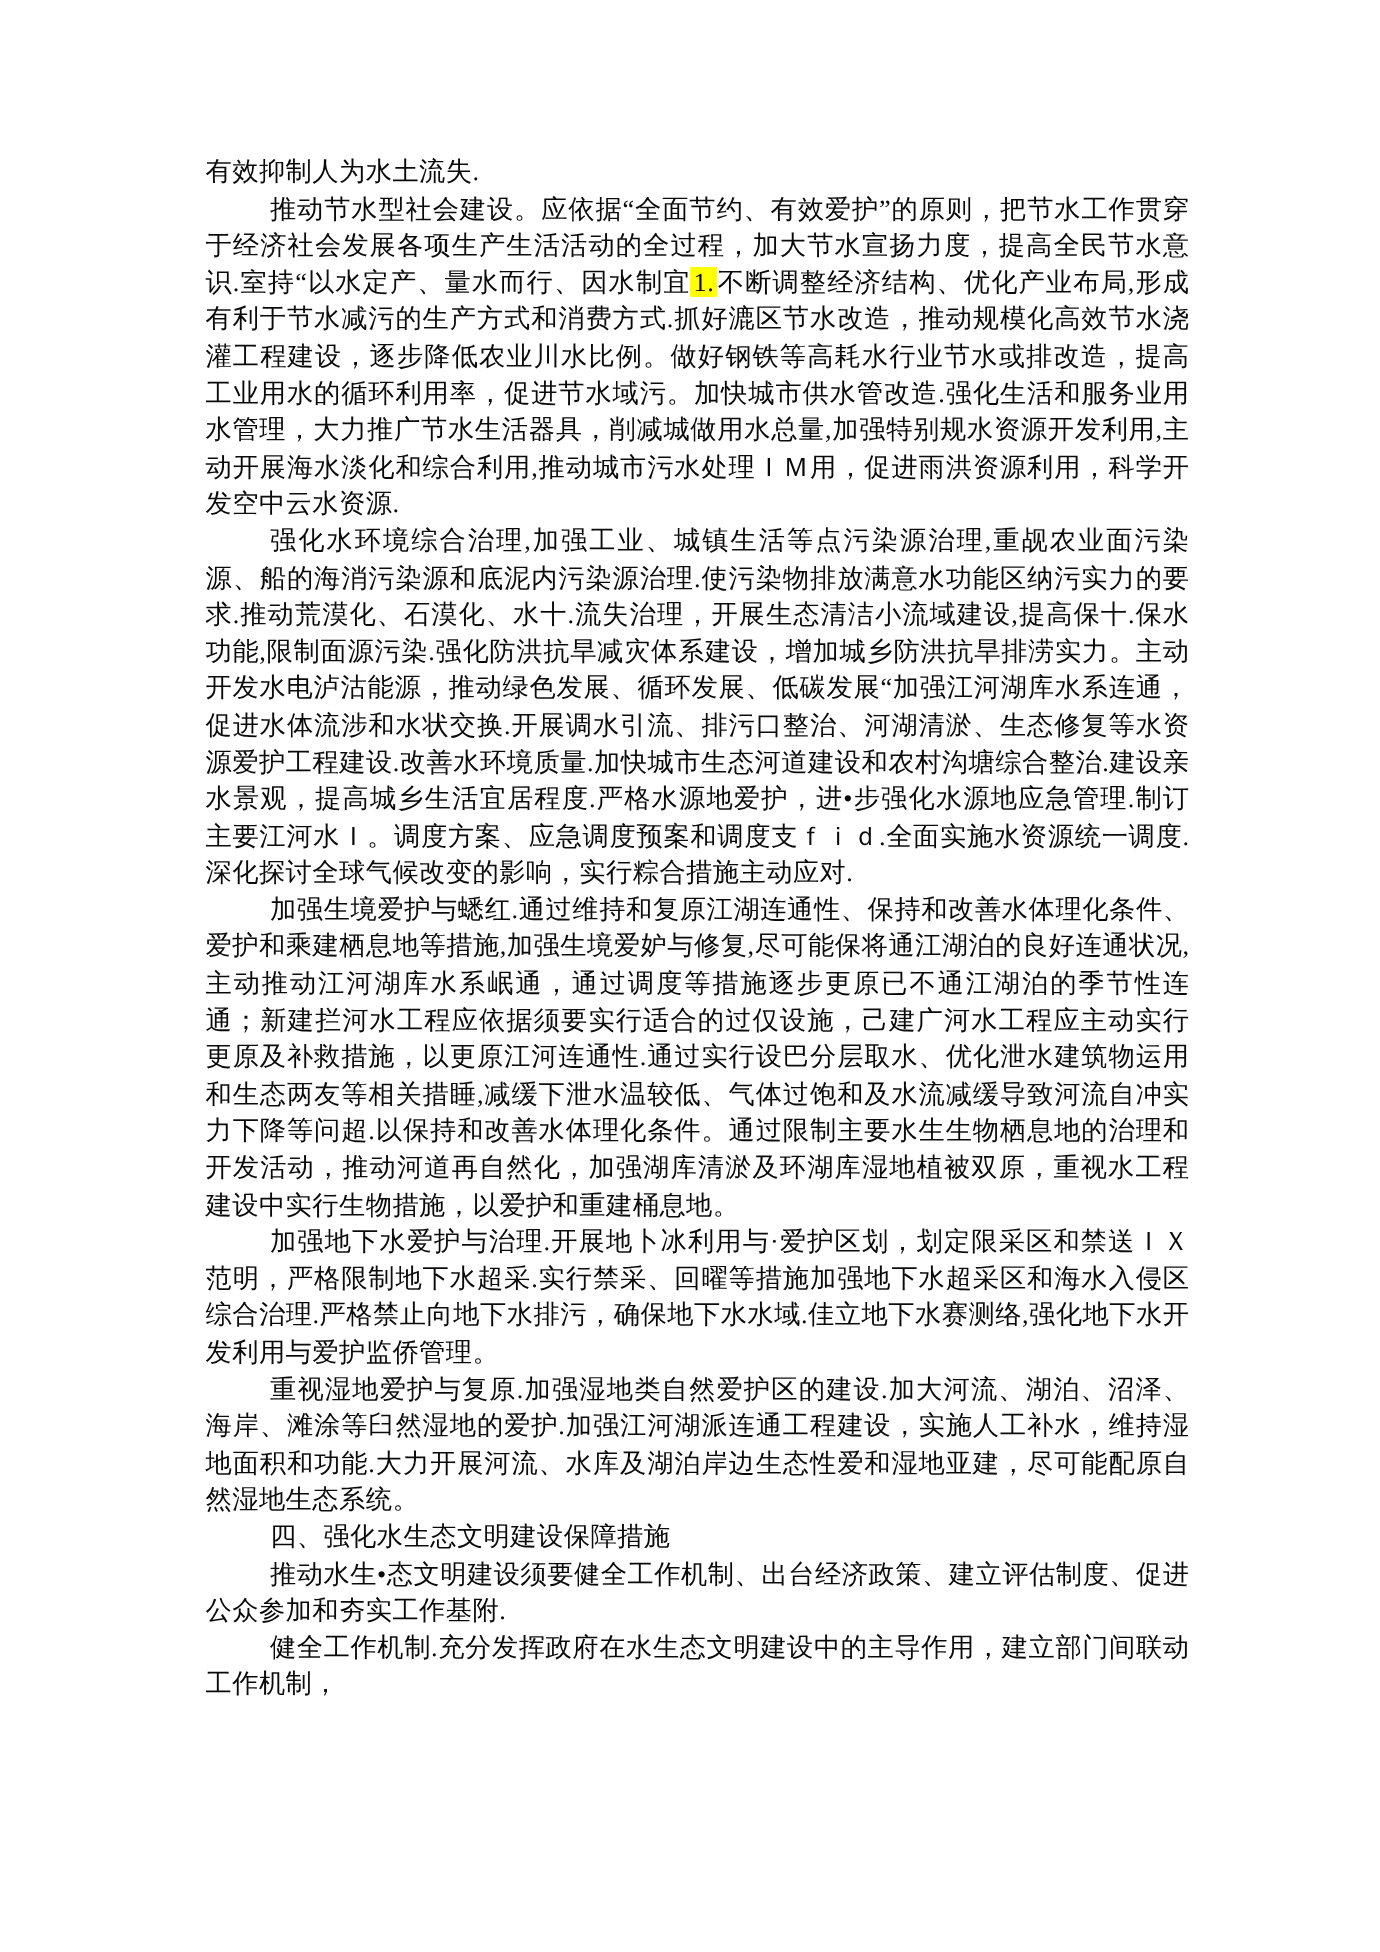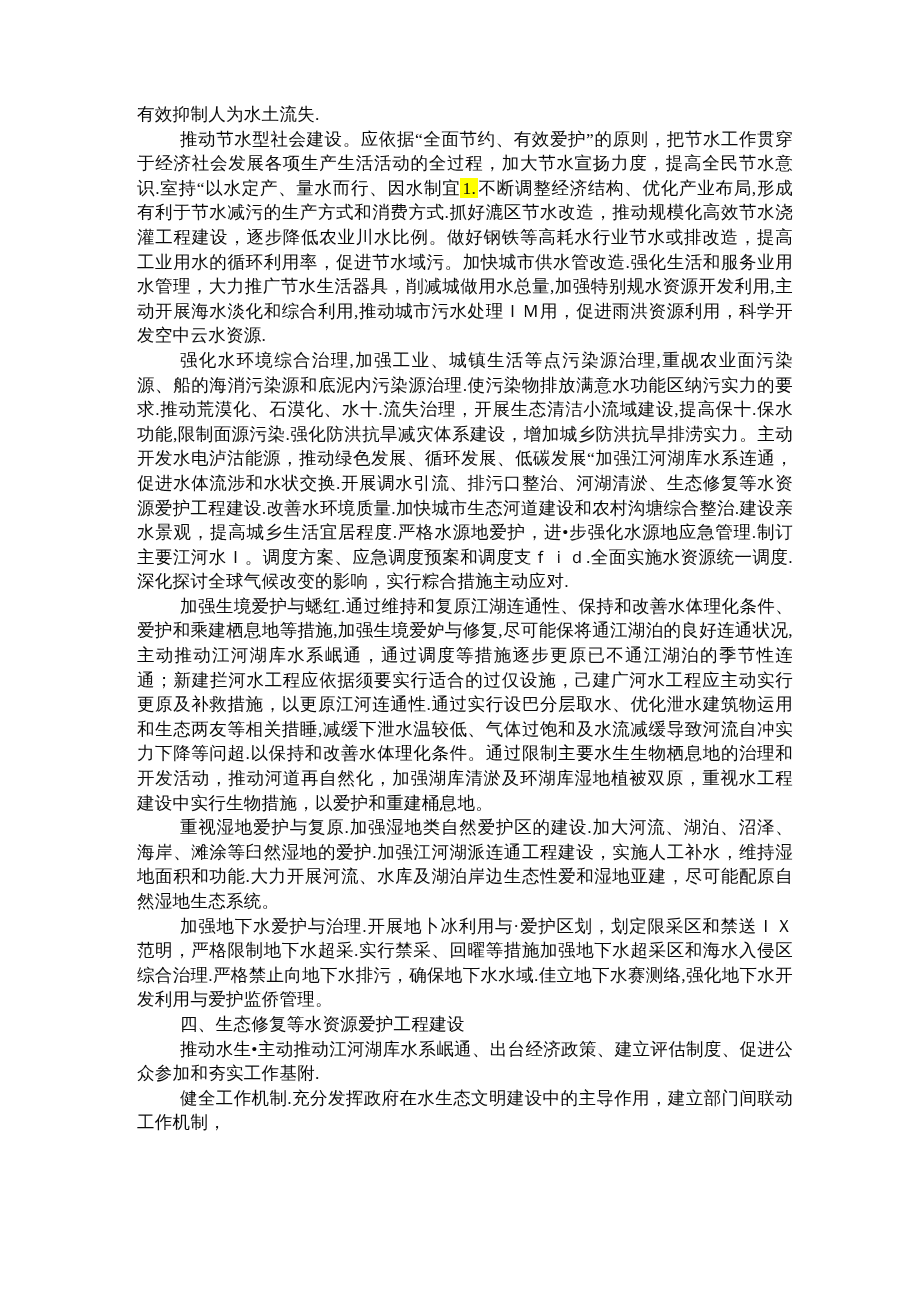--- a/index.html
+++ b/index.html
@@ -42,19 +42,19 @@
 </style>
 </head>
 <body>
 
 <div class="page">
   <div class="doc-body">
       <p class="para"><span>有效抑制人为水土流失.</span></p>
       <p class="para indent"><span>推动节水型社会建设。应依据“全面节约、有效爱护”的原则，把节水工作贯穿于经济社会发展各项生产生活活动的全过程，加大节水宣扬力度，提高全民节水意识.室持“以水定产、量水而行、因水制宜</span><span class="hl" style="background: rgb(255, 255, 0);">1.</span><span>不断调整经济结构、优化产业布局,形成有利于节水减污的生产方式和消费方式.抓好漉区节水改造，推动规模化高效节水浇灌工程建设，逐步降低农业川水比例。做好钢铁等高耗水行业节水或排改造，提高工业用水的循环利用率，促进节水域污。加快城市供水管改造.强化生活和服务业用水管理，大力推广节水生活器具，削减城做用水总量,加强特别规水资源开发利用,主动开展海水淡化和综合利用,推动城市污水处理ＩＭ用，促进雨洪资源利用，科学开发空中云水资源.</span></p>
       <p class="para indent"><span>强化水环境综合治理,加强工业、城镇生活等点污染源治理,重觇农业面污染源、船的海消污染源和底泥内污染源治理.使污染物排放满意水功能区纳污实力的要求.推动荒漠化、石漠化、水十.流失治理，开展生态清洁小流域建设,提高保十.保水功能,限制面源污染.强化防洪抗旱减灾体系建设，增加城乡防洪抗旱排涝实力。主动开发水电泸沽能源，推动绿色发展、循环发展、低碳发展“加强江河湖库水系连通，促进水体流涉和水状交换.开展调水引流、排污口整治、河湖清淤、生态修复等水资源爱护工程建设.改善水环境质量.加快城市生态河道建设和农村沟塘综合整治.建设亲水景观，提高城乡生活宜居程度.严格水源地爱护，进•步强化水源地应急管理.制订主要江河水Ｉ。调度方案、应急调度预案和调度支ｆｉｄ.全面实施水资源统一调度.深化探讨全球气候改变的影响，实行粽合措施主动应对.</span></p>
       <p class="para indent"><span>加强生境爱护与蟋红.通过维持和复原江湖连通性、保持和改善水体理化条件、爱护和乘建栖息地等措施,加强生境爱妒与修复,尽可能保将通江湖泊的良好连通状况,主动推动江河湖库水系岷通，通过调度等措施逐步更原已不通江湖泊的季节性连通；新建拦河水工程应依据须要实行适合的过仅设施，己建广河水工程应主动实行更原及补救措施，以更原江河连通性.通过实行设巴分层取水、优化泄水建筑物运用和生态两友等相关措睡,减缓下泄水温较低、气体过饱和及水流减缓导致河流自冲实力下降等问超.以保持和改善水体理化条件。通过限制主要水生生物栖息地的治理和开发活动，推动河道再自然化，加强湖库清淤及环湖库湿地植被双原，重视水工程建设中实行生物措施，以爱护和重建桶息地。</span></p>
+      <p class="para indent"><span>加强地下水爱护与治理.开展地卜冰利用与·爱护区划，划定限采区和禁送ＩＸ范明，严格限制地下水超采.实行禁采、回曜等措施加强地下水超采区和海水入侵区综合治理.严格禁止向地下水排污，确保地下水水域.佳立地下水赛测络,强化地下水开发利用与爱护监侨管理。</span></p>
       <p class="para indent"><span>重视湿地爱护与复原.加强湿地类自然爱护区的建设.加大河流、湖泊、沼泽、海岸、滩涂等臼然湿地的爱护.加强江河湖派连通工程建设，实施人工补水，维持湿地面积和功能.大力开展河流、水库及湖泊岸边生态性爱和湿地亚建，尽可能配原自然湿地生态系统。</span></p>
-      <p class="para indent"><span>加强地下水爱护与治理.开展地卜冰利用与·爱护区划，划定限采区和禁送ＩＸ范明，严格限制地下水超采.实行禁采、回曜等措施加强地下水超采区和海水入侵区综合治理.严格禁止向地下水排污，确保地下水水域.佳立地下水赛测络,强化地下水开发利用与爱护监侨管理。</span></p>
-      <p class="para indent"><span>四、生态修复等水资源爱护工程建设</span></p>
-      <p class="para indent"><span>推动水生•主动推动江河湖库水系岷通、出台经济政策、建立评估制度、促进公众参加和夯实工作基附.</span></p>
+      <p class="para indent"><span>四、强化水生态文明建设保障措施</span></p>
+      <p class="para indent"><span>推动水生•态文明建设须要健全工作机制、出台经济政策、建立评估制度、促进公众参加和夯实工作基附.</span></p>
       <p class="para indent"><span>健全工作机制.充分发挥政府在水生态文明建设中的主导作用，建立部门间联动工作机制，</span></p>
     </div>
 </div>
 
 </body></html>

